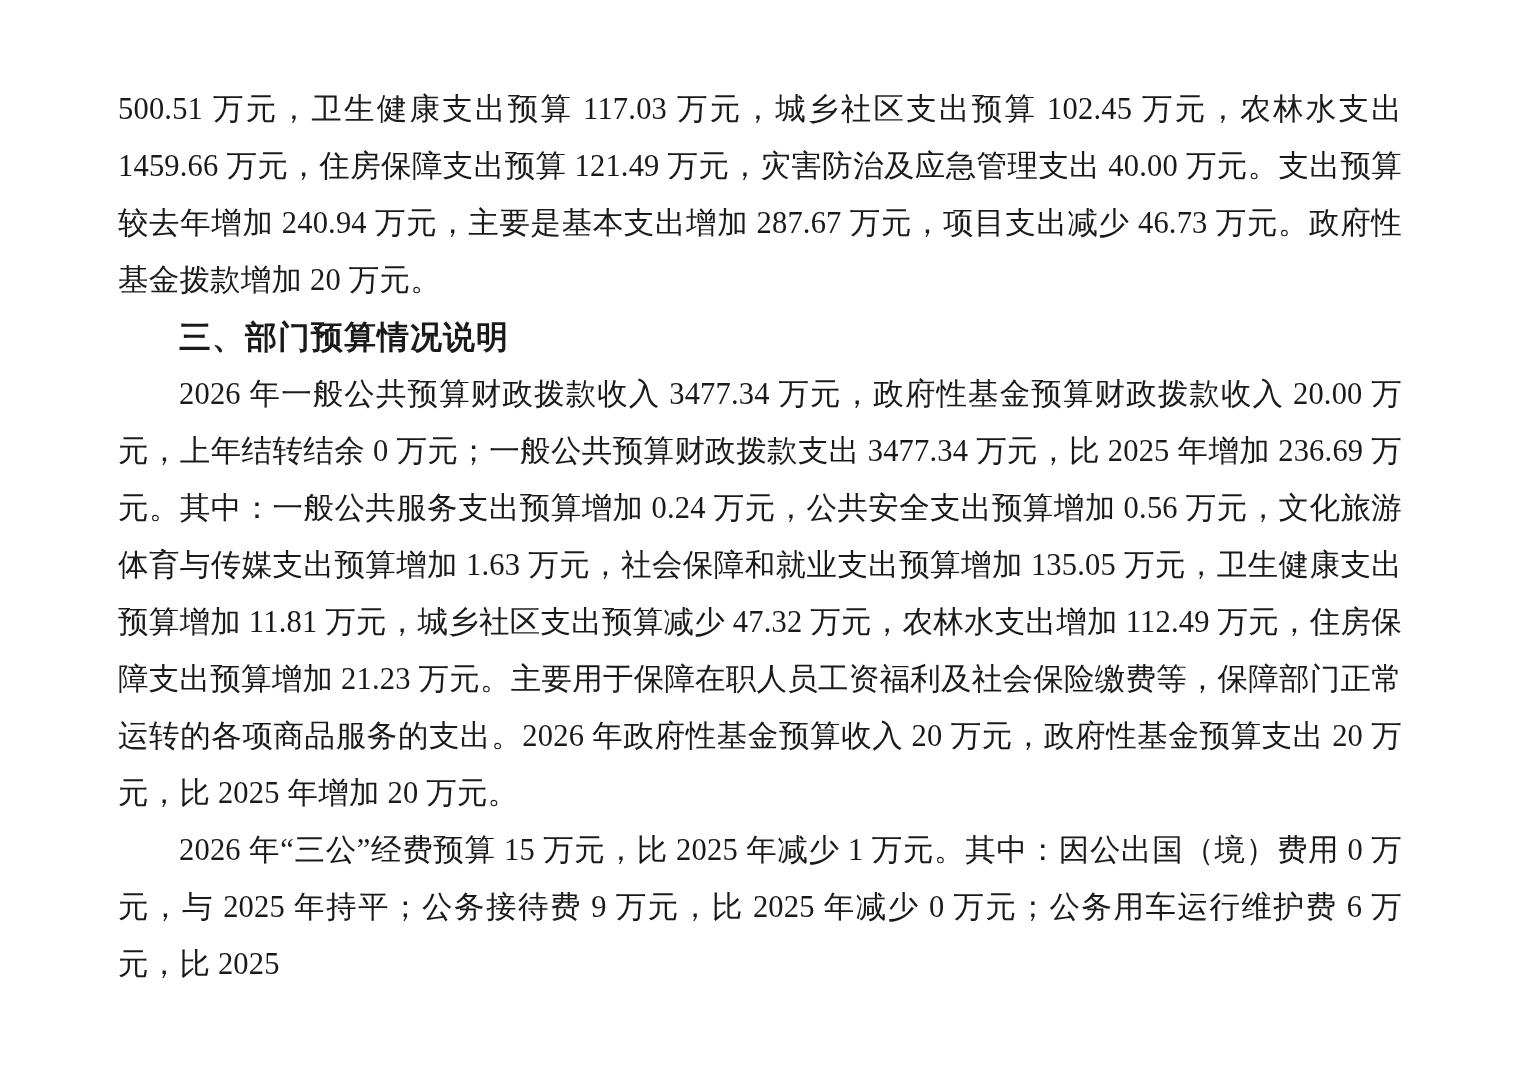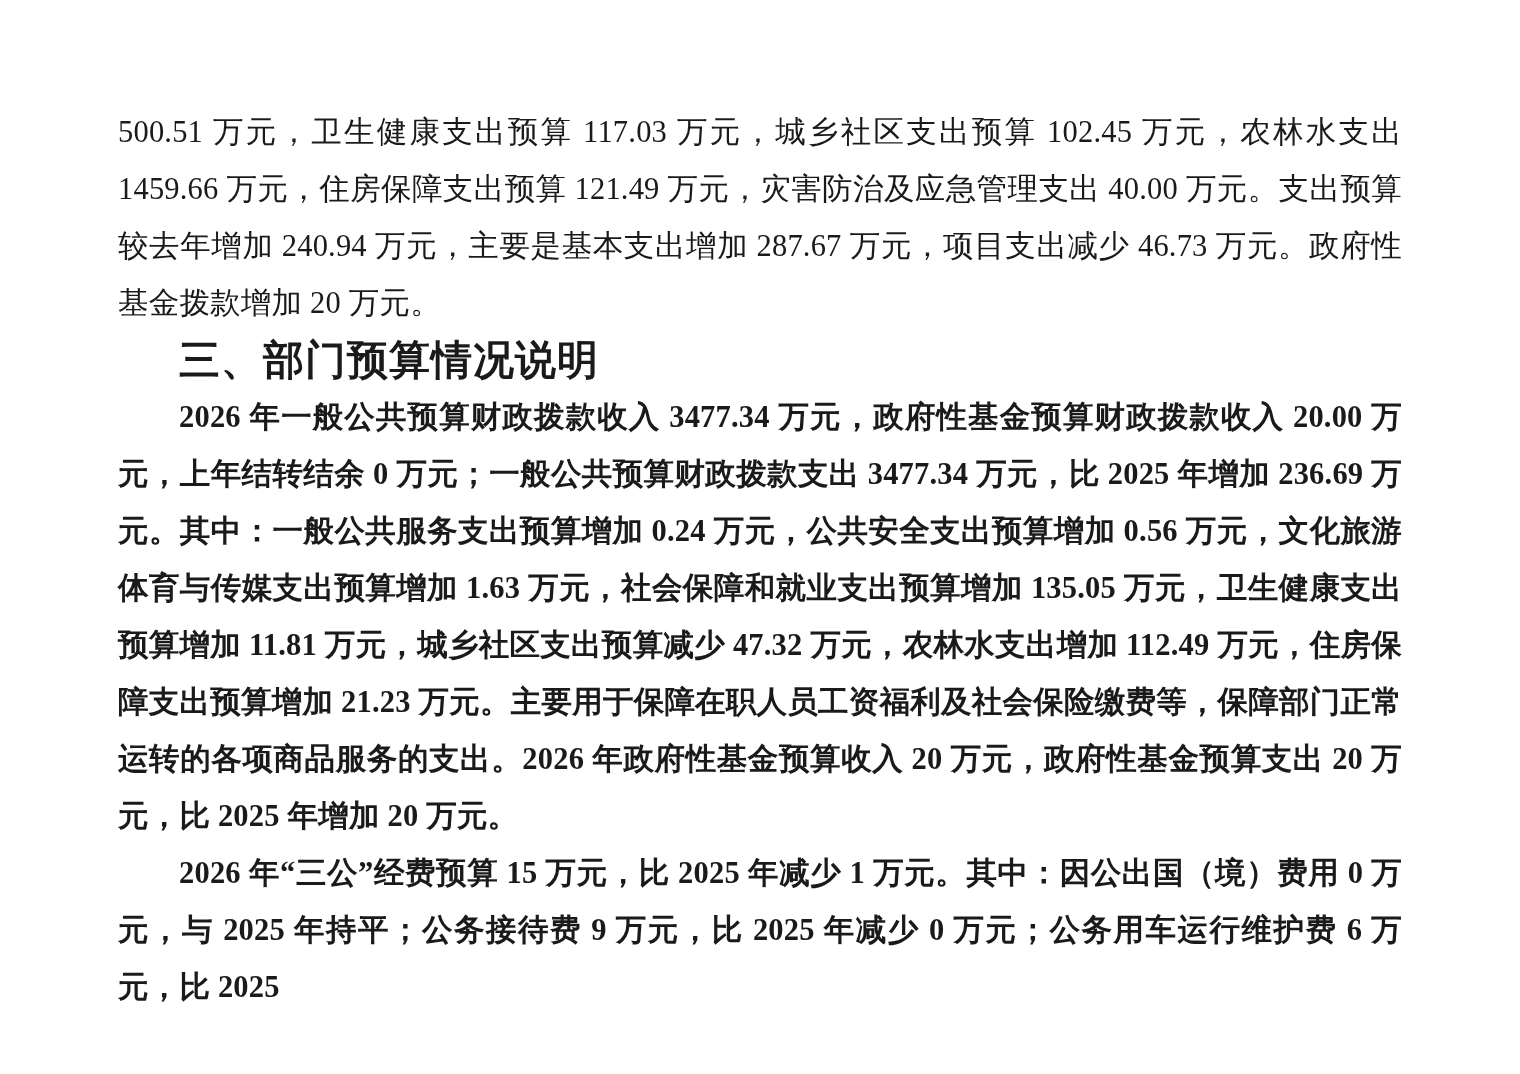--- a/index.html
+++ b/index.html
@@ -12,41 +12,40 @@
     height: 1074px;
     font-family: "Liberation Serif", "DejaVu Serif", serif;
     color: #1a1a1a;
     overflow: hidden;
   }
   .page {
     position: relative;
     width: 1520px;
     height: 1074px;
     box-sizing: border-box;
-    padding: 104px 118px 0 118px;
+    padding: 81px 118px 0 118px;
   }
   .doc-body {
     font-size: 30.5px;
     line-height: 57px;
     text-align: justify;
     text-justify: inter-ideograph;
     letter-spacing: 0.2px;
   }
   p.para {
     margin: 0;
     text-indent: 0;
   }
   p.indent {
     margin: 0;
     text-indent: 61px;
-    font-weight: bold;
   }
   h2.section-heading {
     margin: 0;
-    font-size: 41px;
+    font-size: 32px;
     line-height: 57px;
     font-weight: bold;
     font-family: "Liberation Sans", "DejaVu Sans", sans-serif;
     text-indent: 61px;
     letter-spacing: 1px;
   }
 </style>
 </head>
 <body>
 

